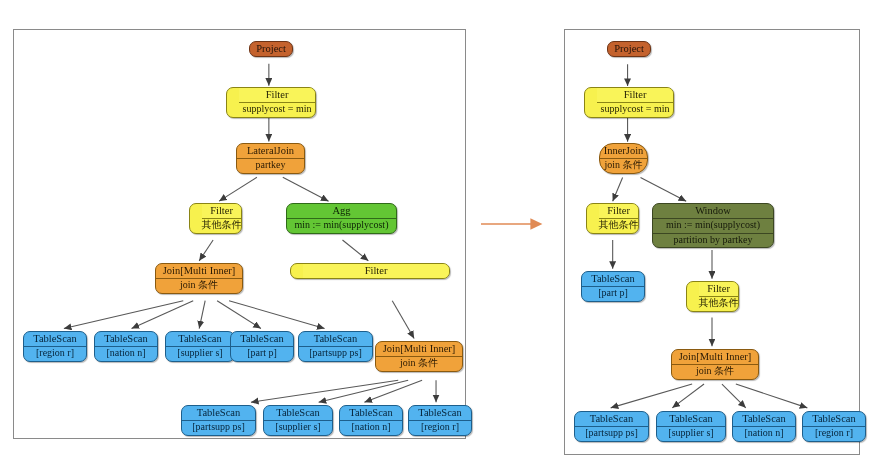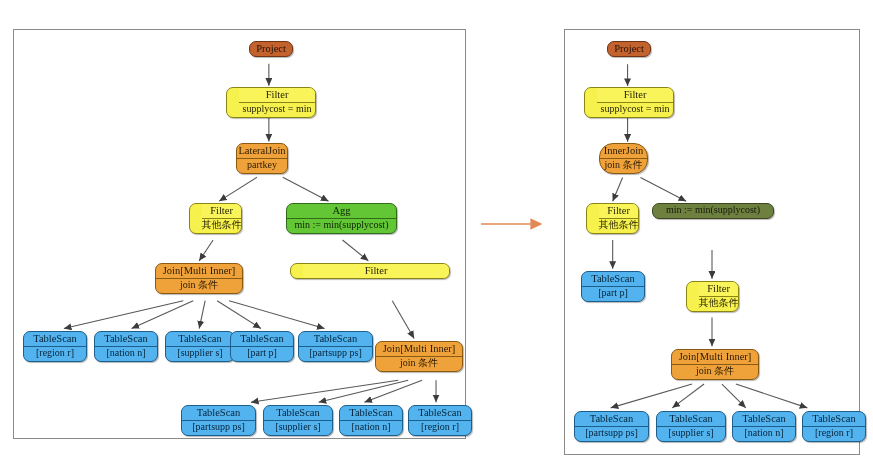--- a/index.html
+++ b/index.html
@@ -133,21 +133,21 @@
 
     <div class="node n-project" style="left:235px; top:11px; width:44px;">
       <div class="row t1">Project</div>
     </div>
 
     <div class="node n-filter" style="left:212px; top:57px; width:90px;">
       <div class="row t1">Filter</div>
       <div class="row t2">supplycost = min</div>
     </div>
 
-    <div class="node n-join" style="left:222px; top:113px; width:52px;">
+    <div class="node n-join" style="left:222px; top:113px; width:69px;">
       <div class="row t1">LateralJoin</div>
       <div class="row t2">partkey</div>
     </div>
 
     <div class="node n-filter" style="left:175px; top:173px; width:53px;">
       <div class="row t1">Filter</div>
       <div class="row t2">其他条件</div>
     </div>
 
     <div class="node n-agg" style="left:272px; top:173px; width:111px;">
@@ -261,21 +261,23 @@
       <div class="row t1">InnerJoin</div>
       <div class="row t2">join 条件</div>
     </div>
 
     <div class="node n-filter" style="left:21px; top:173px; width:53px;">
       <div class="row t1">Filter</div>
       <div class="row t2">其他条件</div>
     </div>
 
     <div class="node n-window" style="left:87px; top:173px; width:122px;">
+      <div class="row t1">Window</div>
       <div class="row t2">min := min(supplycost)</div>
+      <div class="row t2">partition by partkey</div>
     </div>
 
     <div class="node n-scan" style="left:16px; top:241px; width:64px;">
       <div class="row t1">TableScan</div>
       <div class="row t2">[part p]</div>
     </div>
 
     <div class="node n-filter" style="left:121px; top:251px; width:53px;">
       <div class="row t1">Filter</div>
       <div class="row t2">其他条件</div>

